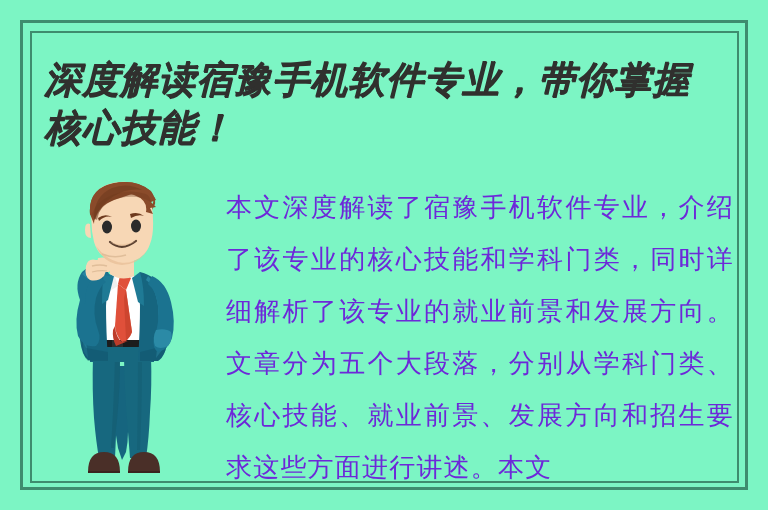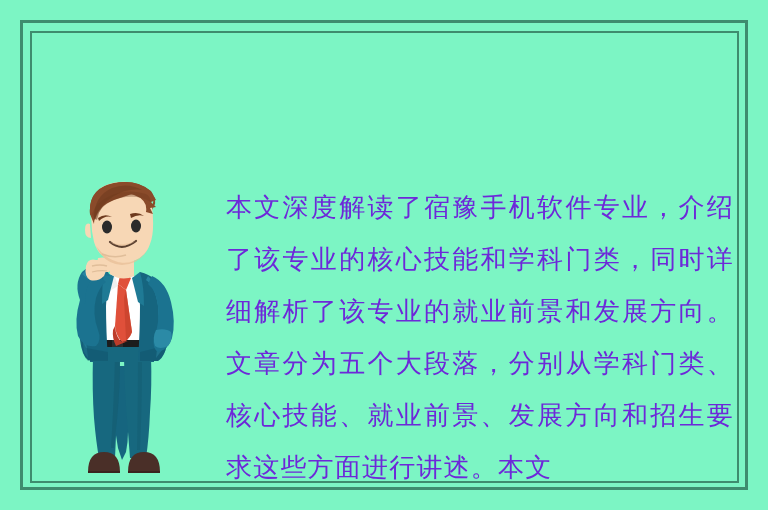--- a/index.html
+++ b/index.html
@@ -86,20 +86,22 @@
   .person svg { display: block; width: 162px; height: 300px; }
 </style>
 </head>
 <body>
 
 <div id="poster">
 
   <div class="frame-outer"></div>
   <div class="frame-inner"></div>
 
+  <div class="title">深度解读宿豫手机软件专业，带你掌握
+核心技能！</div>
 
   <div class="body-text">本文深度解读了宿豫手机软件专业，介绍了该专业的核心技能和学科门类，同时详细解析了该专业的就业前景和发展方向。文章分为五个大段落，分别从学科门类、核心技能、就业前景、发展方向和招生要求这些方面进行讲述。本文</div>
 
   <div class="person">
     <svg viewBox="0 0 162 300" xmlns="http://www.w3.org/2000/svg">
 
       <path d="M47 178 L47 252 Q47 262 50 272 L53 278 L55 268 L62 200 Z" fill="#16657F"></path>
       <path d="M55 186 L60 230 L66 268 L70 280 L74 272 Q76 262 76 252 L76 186 Z" fill="#16657F"></path>
 
       <path d="M41 176 Q40 210 42 238 Q44 262 47 278 L63 278 Q64 250 66 224 Q68 198 68 176 Z" fill="#17687F"></path>

